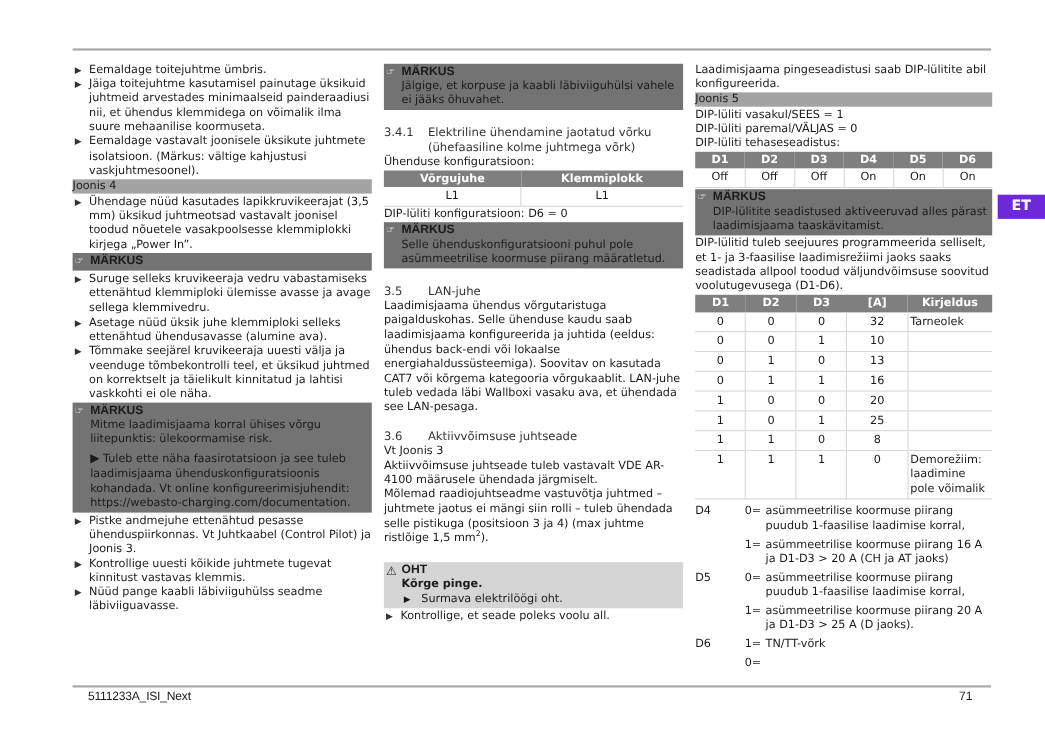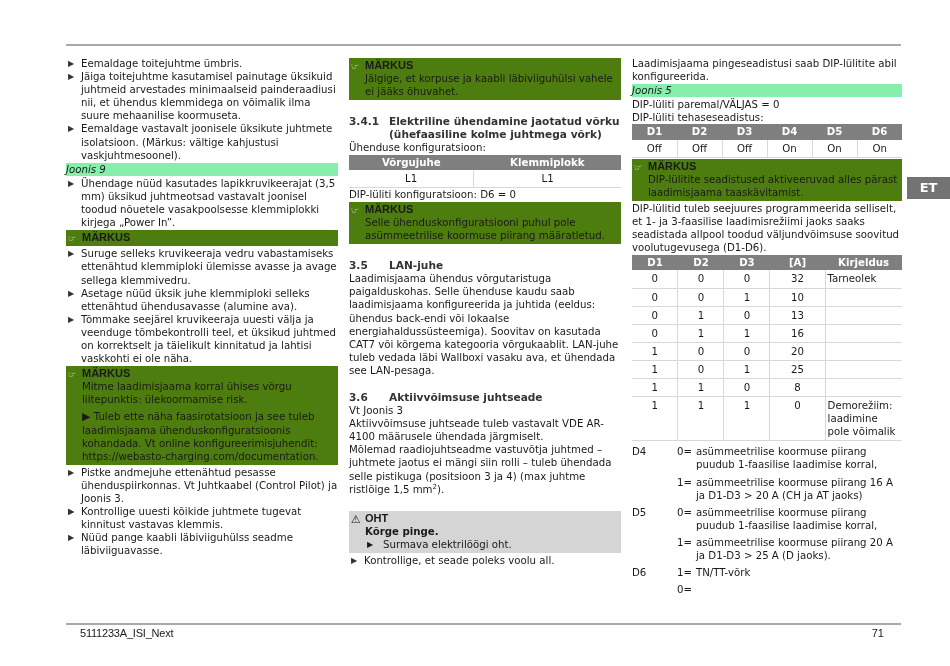--- a/index.html
+++ b/index.html
@@ -1,34 +1,34 @@
 <!DOCTYPE html>
 <html><head>
 <meta charset="utf-8">
 <style>
   html,body{margin:0;padding:0;background:#fff;}
   body{width:950px;height:666px;position:relative;overflow:hidden;font-family:"DejaVu Sans",sans-serif;color:#1a1a1a;font-size:10.2px;line-height:13.1px;}
   .rule-top{position:absolute;left:66px;top:44px;width:835px;height:2px;background:#a9a9a9;}
   .rule-bottom{position:absolute;left:66px;top:623px;width:835px;height:2px;background:#a9a9a9;}
   .footer-left{position:absolute;left:80px;top:627px;font-family:"Liberation Sans",sans-serif;font-size:11px;letter-spacing:-0.2px;}
   .footer-right{position:absolute;right:66px;top:627px;font-family:"Liberation Sans",sans-serif;font-size:11px;}
-  .lang-tab{position:absolute;left:907px;top:177px;width:43px;height:22px;background:#737373;color:#fff;font-weight:bold;font-size:13px;line-height:22px;text-align:center;font-family:"DejaVu Sans",sans-serif;}
+  .lang-tab{position:absolute;left:907px;top:177px;width:43px;height:22px;background:#6d28d9;color:#fff;font-weight:bold;font-size:13px;line-height:22px;text-align:center;font-family:"DejaVu Sans",sans-serif;}
   .col{position:absolute;top:57px;}
   .col1{left:66px;width:272px;}
   .col2{left:349px;width:272px;}
   .col3{left:632px;width:270px;}
   .bullet{position:relative;padding-left:15px;}
   .bullet .tri{position:absolute;left:2px;top:0;font-size:8px;color:#333;}
-  .caption{font-style:italic;background:#86efac;margin:1px 0;}
-  .note{background:#4d7c0f;padding:1px 4px 2px 16px;position:relative;margin:1px 0;}
+  .caption{background:#a3a3a3;margin:1px 0;}
+  .note{background:#737373;padding:1px 4px 2px 16px;position:relative;margin:1px 0;}
   .note .hand{position:absolute;left:2px;top:2px;font-size:9px;color:#fff;}
   .note .nt{font-family:"Liberation Sans",sans-serif;font-weight:bold;font-size:11px;}
   .note p{margin:0;}
   .note .sp{margin-top:4px;}
-  h3{font-size:10.6px;font-weight:bold;margin:0;color:#333;display:flex;}
+  h3{font-size:10.6px;font-weight:normal;margin:0;color:#333;display:flex;}
   h3 .num{width:40px;flex:none;}
   .gap{height:14px;}
   table{border-collapse:collapse;width:100%;}
   th{background:#7f7f7f;color:#fff;font-weight:bold;font-size:10.2px;padding:1px 13px;text-align:center;}
   td{text-align:center;padding:2px 2px;border-bottom:1px solid #d8d8d8;border-right:1px solid #d8d8d8;vertical-align:top;}
   td:last-child{border-right:none;}
   td.left{text-align:left;}
   .deflist{display:grid;grid-template-columns:40px 24px 1fr;row-gap:4px;margin-top:4px;}
   .deflist .k{}
   .deflist .v{text-align:right;padding-right:4px;}
@@ -42,21 +42,21 @@
 </style>
 </head>
 <body>
 
 <div class="rule-top"></div>
 
 <div class="col col1">
   <div class="bullet"><span class="tri">▶</span><span>Eemaldage toitejuhtme ümbris.</span></div>
   <div class="bullet"><span class="tri">▶</span><span>Jäiga toitejuhtme kasutamisel painutage üksikuid juhtmeid arvestades minimaalseid painderaadiusi nii, et ühendus klemmidega on võimalik ilma suure mehaanilise koormuseta.</span></div>
   <div class="bullet"><span class="tri">▶</span><span>Eemaldage vastavalt joonisele üksikute juhtmete isolatsioon. (Märkus: vältige kahjustusi vaskjuhtmesoonel).</span></div>
-  <div class="caption">Joonis 9</div>
+  <div class="caption">Joonis 4</div>
   <div class="bullet"><span class="tri">▶</span><span>Ühendage nüüd kasutades lapikkruvikeerajat (3,5 mm) üksikud juhtmeotsad vastavalt joonisel toodud nõuetele vasakpoolsesse klemmiplokki kirjega „Power In”.</span></div>
   <div class="note">
     <span class="hand">☞</span>
     <div class="nt">MÄRKUS</div>
   </div>
   <div class="bullet"><span class="tri">▶</span><span>Suruge selleks kruvikeeraja vedru vabastamiseks ettenähtud klemmiploki ülemisse avasse ja avage sellega klemmivedru.</span></div>
   <div class="bullet"><span class="tri">▶</span><span>Asetage nüüd üksik juhe klemmiploki selleks ettenähtud ühendusavasse (alumine ava).</span></div>
   <div class="bullet"><span class="tri">▶</span><span>Tõmmake seejärel kruvikeeraja uuesti välja ja veenduge tõmbekontrolli teel, et üksikud juhtmed on korrektselt ja täielikult kinnitatud ja lahtisi vaskkohti ei ole näha.</span></div>
   <div class="note">
     <span class="hand">☞</span>
@@ -120,20 +120,21 @@
     <div class="nt">OHT</div>
     <div class="bold">Kõrge pinge.</div>
     <div class="sub"><span class="tri">▶</span><span style="padding-left:4px;">Surmava elektrilöögi oht.</span></div>
   </div>
   <div class="bullet"><span class="tri">▶</span><span>Kontrollige, et seade poleks voolu all.</span></div>
 </div>
 
 <div class="col col3">
   <div>Laadimisjaama pingeseadistusi saab DIP-lülitite abil konfigureerida.</div>
   <div class="caption">Joonis 5</div>
+  <div>DIP-lüliti vasakul/SEES = 1</div>
   <div>DIP-lüliti paremal/VÄLJAS = 0</div>
   <div>DIP-lüliti tehaseseadistus:</div>
   <table>
     <tbody>
         <tr>
       <th>D1</th>
       <th>D2</th>
       <th>D3</th>
       <th>D4</th>
       <th>D5</th>

